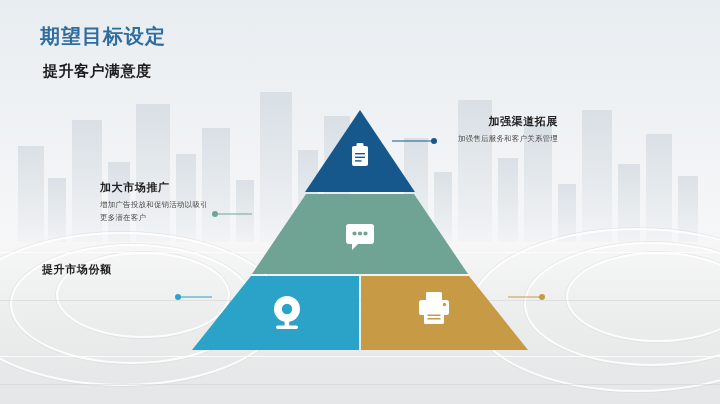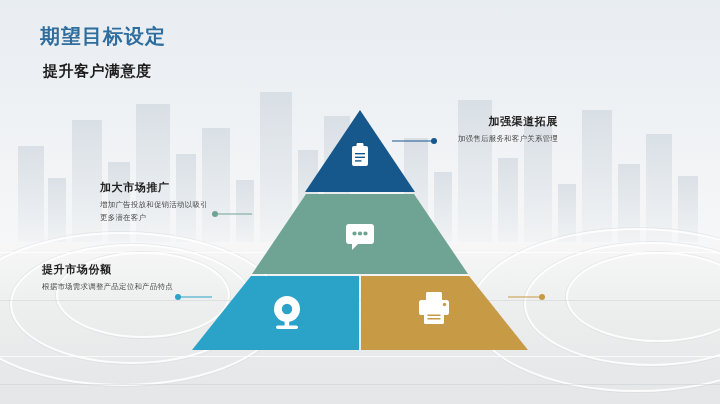--- a/index.html
+++ b/index.html
@@ -248,17 +248,16 @@
     <p class="co-desc">加强售后服务和客户关系管理</p>
   </div>
 
   <div class="callout left" id="co-promotion">
     <p class="co-title">加大市场推广</p>
     <p class="co-desc">增加广告投放和促销活动以吸引更多潜在客户</p>
   </div>
 
   <div class="callout left" id="co-product">
     <p class="co-title">提升市场份额</p>
-    <p class="co-desc">根据市场需求调整产品定位和产品特点</p>
   </div>
 
 
 </div>
 
 </body></html>

